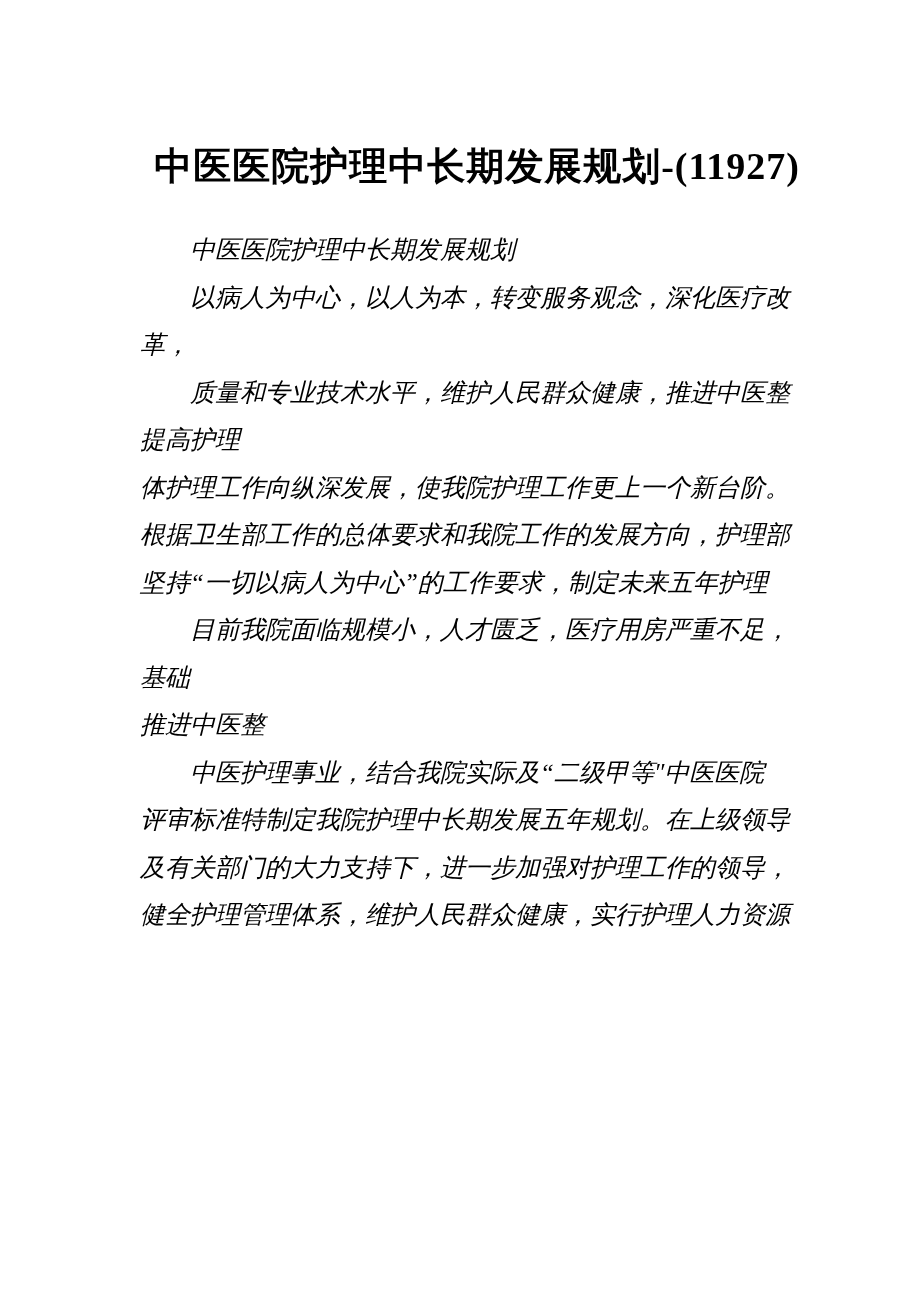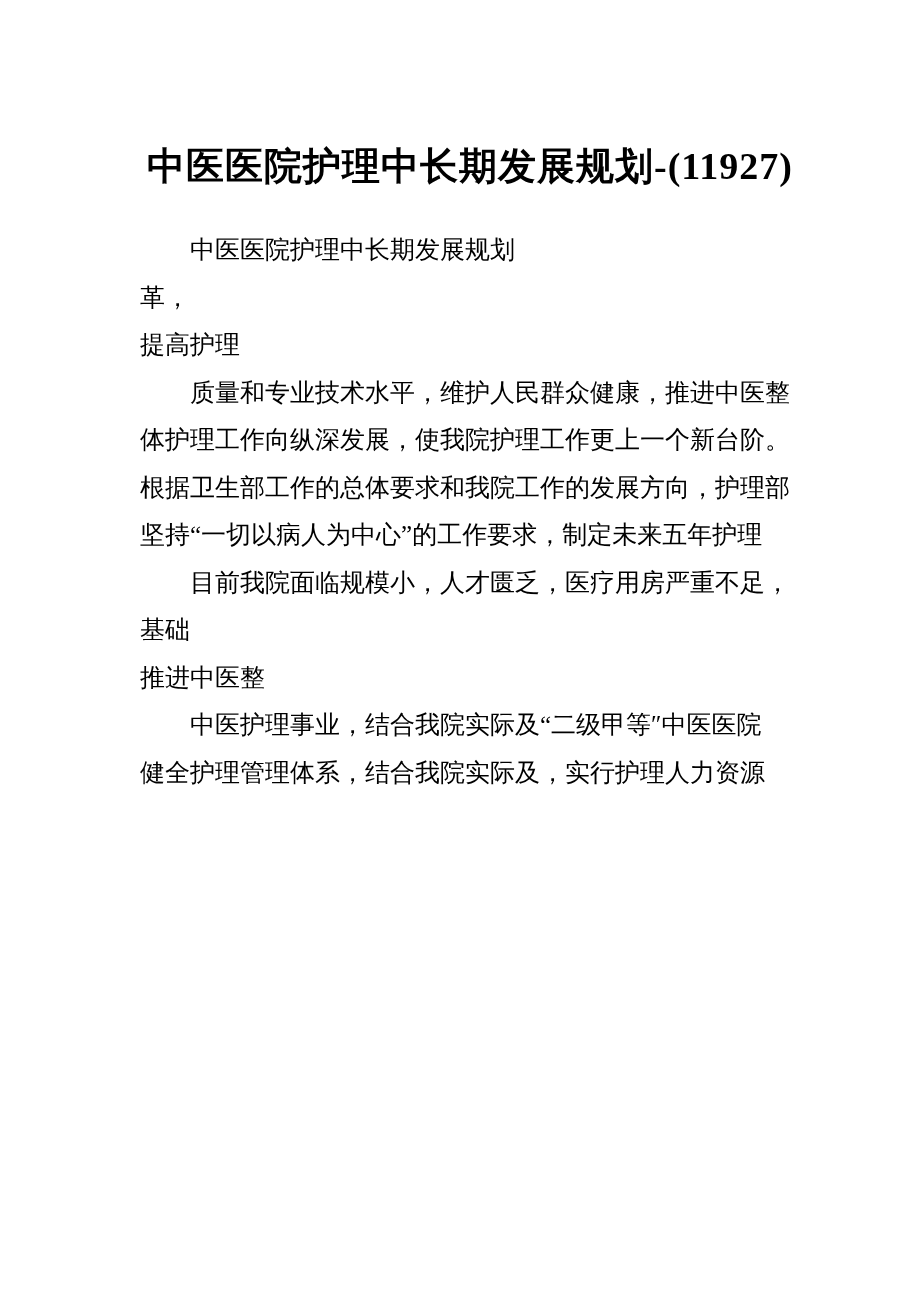--- a/index.html
+++ b/index.html
@@ -13,61 +13,65 @@
     height: 1302px;
     background: #ffffff;
     overflow: hidden;
     font-family: "Liberation Serif", "DejaVu Serif", serif;
     color: #000000;
   }
   .doc-title-wrap {
     margin-top: 142px;
     margin-left: 140px;
     width: 660px;
-    text-align: center;
+    text-align: right;
     font-family: Liberation Serif, serif;
   }
   .doc-title {
     font-size: 38px;
     font-weight: 700;
     line-height: 48px;
     letter-spacing: 1px;
     white-space: nowrap;
   }
   .doc-body {
     margin-top: 36px;
     margin-left: 140px;
     width: 665px;
     font-size: 25px;
     line-height: 47.5px;
+    font-style: italic;
   }
   .line {
     white-space: nowrap;
   }
   .line.indent {
     padding-left: 50px; 
   }
 </style>
 </head>
 <body>
 
 <div class="page">
 
   <div class="doc-title-wrap">
     <div class="doc-title">中医医院护理中长期发展规划-(11927)</div>
   </div>
 
   <div class="doc-body">
     <div class="line indent">中医医院护理中长期发展规划</div>
+    <div class="line indent">以病人为中心，以人为本，转变服务观念，深化医疗改</div>
     <div class="line">革，</div>
+    <div class="line indent">质量和专业技术水平，维护人民群众健康，推进中医整</div>
     <div class="line">提高护理</div>
-    <div class="line indent">质量和专业技术水平，维护人民群众健康，推进中医整</div>
     <div class="line">体护理工作向纵深发展，使我院护理工作更上一个新台阶。</div>
     <div class="line">根据卫生部工作的总体要求和我院工作的发展方向，护理部</div>
     <div class="line">坚持“一切以病人为中心”的工作要求，制定未来五年护理</div>
     <div class="line indent">目前我院面临规模小，人才匮乏，医疗用房严重不足，</div>
     <div class="line">基础</div>
     <div class="line">推进中医整</div>
     <div class="line indent">中医护理事业，结合我院实际及“二级甲等″中医医院</div>
-    <div class="line">健全护理管理体系，结合我院实际及，实行护理人力资源</div>
+    <div class="line">评审标准特制定我院护理中长期发展五年规划。在上级领导</div>
+    <div class="line">及有关部门的大力支持下，进一步加强对护理工作的领导，</div>
+    <div class="line">健全护理管理体系，维护人民群众健康，实行护理人力资源</div>
   </div>
 
 </div>
 
 </body></html>

